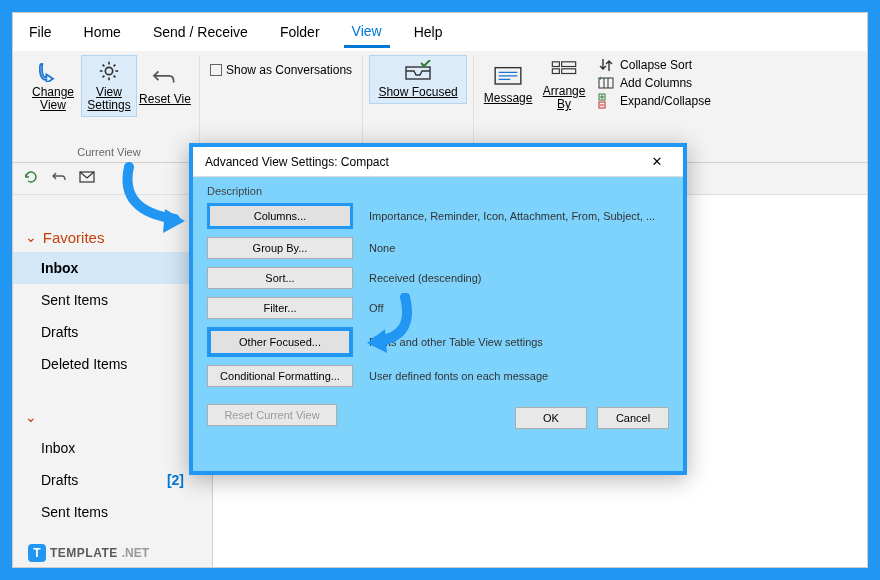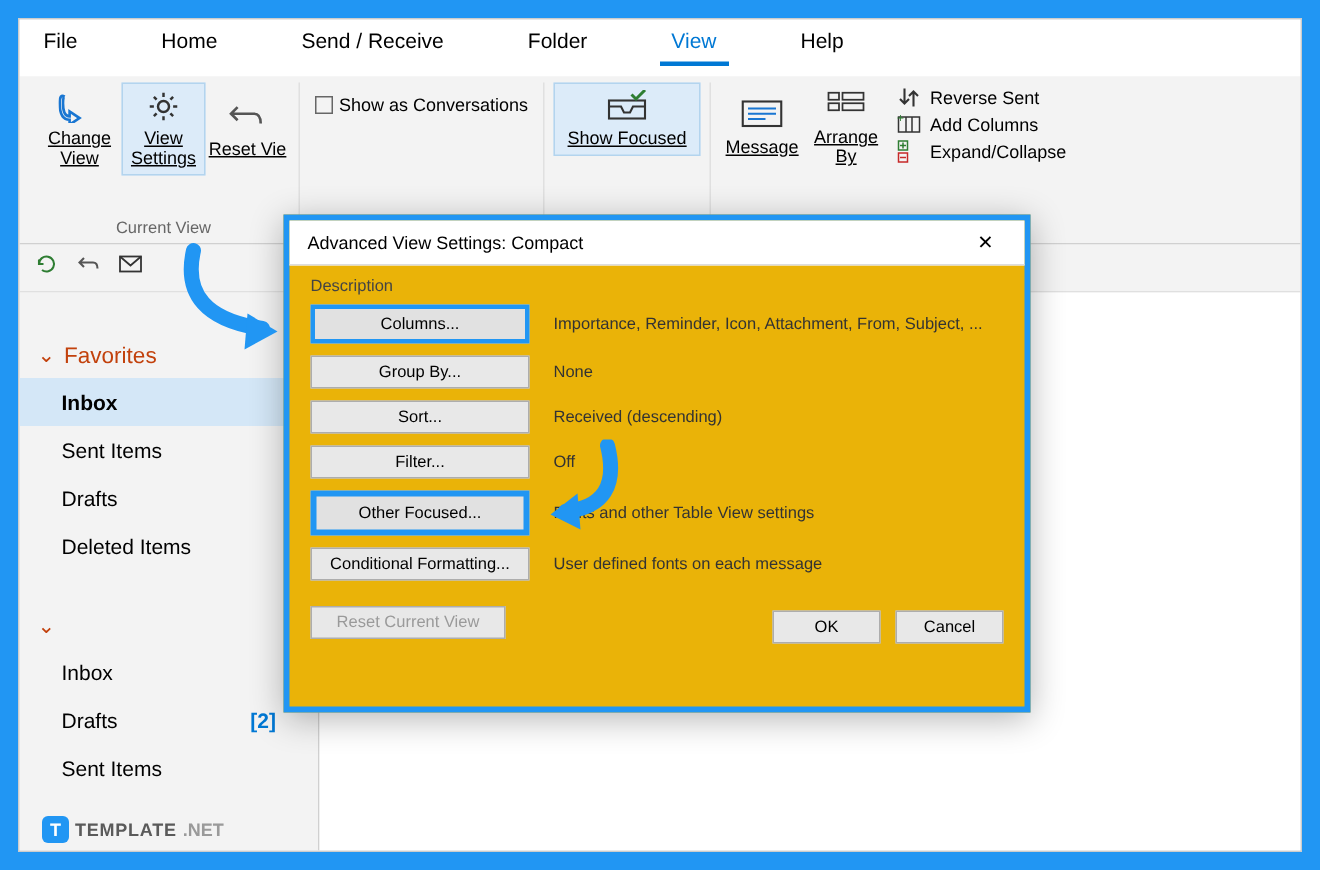--- a/index.html
+++ b/index.html
@@ -1,19 +1,19 @@
 <!DOCTYPE html>
 <html><head>
 <meta charset="utf-8">
 <style>
 * { box-sizing: border-box; margin: 0; padding: 0; font-family: "Segoe UI", Tahoma, sans-serif; }
 body { width: 880px; height: 580px; background: #2196f3; padding: 12px; overflow: hidden; position: relative; }
 .app { width: 856px; height: 556px; background: #f3f3f3; border: 1px solid #ccc; position: relative; overflow: hidden; }
 
-.menubar { height: 38px; background: #fff; display: flex; align-items: flex-start; padding: 0 8px; gap: 40px; font-size: 14px; }
+.menubar { height: 38px; background: #fff; display: flex; align-items: center; padding: 12px 8px; gap: 16px; font-size: 14px; }
 .menubar .item { padding: 6px 8px; cursor: default; }
 .menubar .item.active { border-bottom: 3px solid #0078d4; color: #0078d4; }
 
 .ribbon { height: 112px; background: #f3f3f3; border-bottom: 1px solid #d0d0d0; display: flex; padding: 4px 6px 0 6px; }
 .rgroup { display: flex; flex-direction: column; align-items: center; padding: 0 6px; border-right: 1px solid #e0e0e0; }
 .rgroup.noborder { border-right: none; }
 .rlabel { font-size: 11px; color: #666; margin-top: auto; padding: 2px 0 4px 0; }
 .rbtn { display: flex; flex-direction: column; align-items: center; justify-content: center; width: 56px; padding: 4px 2px; font-size: 12px; text-align: center; line-height: 1.1; cursor: default; text-decoration: underline; }
 .rbtn.highlighted { background: #dcebf9; border: 1px solid #b3d4ee; }
 .rbtn svg, .rbtn .icon { width: 28px; height: 22px; margin-bottom: 4px; }
@@ -29,21 +29,21 @@
 .navpane .favhdr { padding: 6px 12px; font-weight: 400; font-size: 15px; color: #c2410c; cursor: default; }
 .navpane .favhdr::before { content: "⌄"; margin-right: 6px; font-size: 14px; display: inline-block; transform: translateY(-1px); }
 .navpane .navitem { padding: 8px 28px; cursor: default; display: flex; justify-content: space-between; }
 .navpane .navitem.selected { background: #d4e7f7; font-weight: 600; }
 .navpane .count { color: #0078d4; font-weight: 600; }
 .navpane .spacer { height: 24px; }
 .content { flex: 1; background: #fff; }
 
 .modal {
   position: absolute; left: 176px; top: 130px; width: 498px; height: 332px;
-  background: #eab308; border: 4px solid #2196f3; box-shadow: 0 4px 22px rgba(0,0,0,.3);
+  background: #7dd3fc; border: 4px solid #2196f3; box-shadow: 0 4px 22px rgba(0,0,0,.3);
 }
 .modal .titlebar { height: 30px; background: #fff; display: flex; align-items: center; justify-content: space-between; padding: 0 10px 0 12px; font-size: 12px; border-bottom: 1px solid #ddd; }
 .modal .close { width: 32px; text-align: center; font-size: 13px; cursor: default; }
 .modal .body { padding: 6px 14px; font-size: 12px; }
 .modal .section { font-size: 11px; color: #444; margin: 2px 0 6px 0; }
 .modal .row { display: flex; align-items: center; gap: 16px; margin-bottom: 8px; }
 .modal .row button {
   width: 146px; height: 22px; font-size: 11px; background: #e8e8e8;
   border: 1px solid #adadad; cursor: default;
 }
@@ -148,21 +148,21 @@
             </svg>
           <span>Arrange By</span>
         </div>
         <div class="vlist" style="padding-top:2px;">
           <div class="line">
             <span class="sicon">
               <svg viewBox="0 0 16 16" width="16" height="16">
                   <path d="M5 2 L5 12 M2 9 L5 12 L8 9 M11 14 L11 4 M8 7 L11 4 L14 7" fill="none" stroke="#333" stroke-width="1.4"></path>
                 </svg>
             </span>
-            <span>Reverse Sent</span>
+            <span>Collapse Sort</span>
           </div>
           <div class="line">
             <span class="sicon">
               <svg viewBox="0 0 16 16" width="16" height="16">
                   <rect x="1" y="3" width="14" height="10" fill="none" stroke="#333"></rect>
                   <line x1="6" y1="3" x2="6" y2="13" stroke="#333"></line>
                   <line x1="10" y1="3" x2="10" y2="13" stroke="#333"></line>
                   <text x="0" y="6" font-size="8" fill="#2e7d32">+</text>
                 </svg>
             </span>

